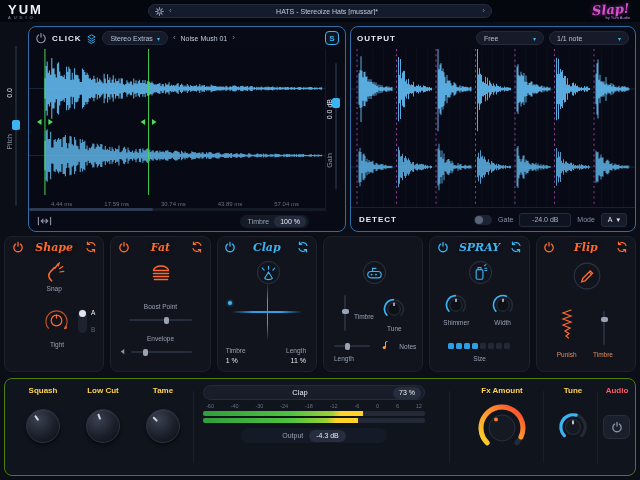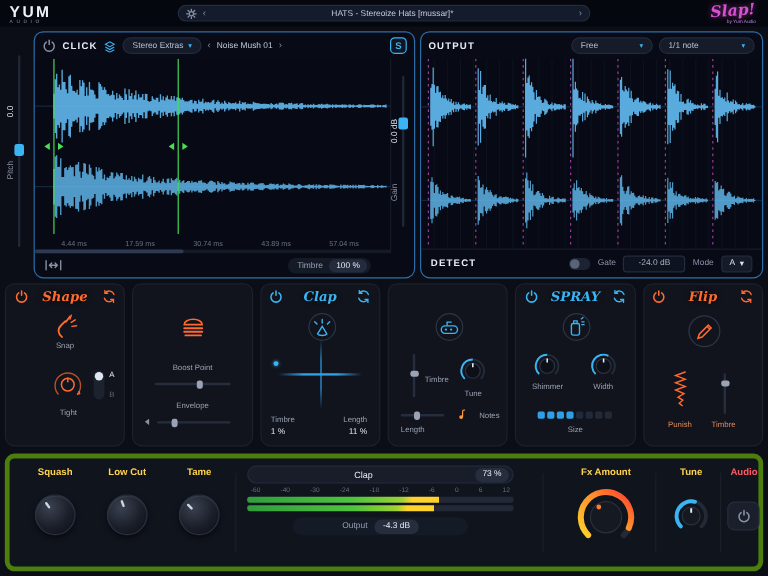--- a/index.html
+++ b/index.html
@@ -79,21 +79,21 @@
   .ab-track{width:9px;height:24px;border-radius:5px;background:#1c222e;position:relative;cursor:pointer;}
   .ab-knob{position:absolute;left:1px;top:1px;width:7px;height:7px;border-radius:50%;background:#dfe5f0;}
   .ab-labs{display:flex;flex-direction:column;justify-content:space-between;height:24px;font-size:6.5px;}
   .ab-labs .a{color:#e8edf5;}
   .ab-labs .b{color:#5c6577;}
   .segrow{position:absolute;display:flex;gap:2px;}
   .seg{width:6px;height:6px;border-radius:1.5px;background:#222a38;}
   .seg.on{background:#2e9fe6;}
 
   
-  .footer{position:absolute;left:4px;right:4px;top:378px;height:98px;background:#10141d;border:4px solid #4d7c0f;border-radius:8px;}
+  .footer{position:absolute;left:4px;right:4px;top:378px;height:98px;background:#10141d;border:1px solid #4d7c0f;border-radius:8px;}
   .flab{position:absolute;font-size:8px;font-weight:bold;color:#ffd34d;text-align:center;}
   .flab.red{color:#ff5a66;}
   .knob{position:absolute;border-radius:50%;background:radial-gradient(circle at 35% 30%,#3a4150,#1b1f2a 55%,#0c0f16 95%);border:1px solid #2a3040;box-shadow:0 2px 4px rgba(0,0,0,.6), inset 0 1px 1px rgba(255,255,255,.08);cursor:pointer;}
   .knob::after{content:"";position:absolute;left:calc(50% - 1px);top:3px;width:2px;height:6px;border-radius:1px;background:#cfd6e4;transform-origin:1px 14px;transform:rotate(var(--rot,0deg));}
   .fdiv{position:absolute;top:12px;bottom:12px;width:1px;background:#1a2029;}
   .mod-pill{position:absolute;left:198px;top:6px;width:222px;height:15px;background:#181d29;border:1px solid #232b3d;border-radius:8px;display:flex;align-items:center;padding:0 3px;}
   .mod-pill .mn{flex:1;text-align:center;font-size:7.5px;color:#e6ebf4;}
   .mod-pill .mv{height:12px;background:#262d3d;border-radius:6px;padding:0 6px;display:flex;align-items:center;font-size:7px;color:#e8edf5;}
   .meter-scale{position:absolute;left:198px;top:24px;width:222px;display:flex;justify-content:space-between;padding:0 3px;font-size:5.5px;color:#67707f;}
   .mbar{position:absolute;left:198px;width:222px;height:5px;border-radius:2px;background:linear-gradient(90deg,#2f9e3c 0%,#4fc43e 40%,#9ed133 58%,#ffd12b 62%,#ffd12b 72%,#232837 72%);}
@@ -320,20 +320,33 @@
             </div>
           <div class="ab-labs">
             <span class="a">A</span>
             <span class="b">B</span>
           </div>
         </div>
       </div>
     </div>
 
     <div class="mod orange">
+      <div class="mhead">
+        <button class="mpow">
+            <svg viewBox="0 0 12 12">
+              <path d="M6 1.5v3.6M3.6 3.1a4.2 4.2 0 1 0 4.8 0" fill="none" stroke="#ff6a2e" stroke-width="1.3" stroke-linecap="round"></path>
+            </svg>
+          </button>
+        <span class="mtitle">Fat</span>
+        <button class="mreset">
+            <svg viewBox="0 0 12 12">
+              <path d="M10 4.5A4.3 4.3 0 0 0 2.6 3.1M2 7.5a4.3 4.3 0 0 0 7.4 1.4M2.4 1v2.4h2.4M9.6 11V8.6H7.2" fill="none" stroke="#ff6a2e" stroke-width="1.1" stroke-linecap="round"></path>
+            </svg>
+          </button>
+      </div>
       <div class="mbody">
         <svg class="cicon" style="left:39px;top:6px;width:22px;height:20px;" viewBox="0 0 22 18">
             <path d="M3.5 6.5a7.5 4.5 0 0 1 15 0z" fill="none" stroke="#ff6a2e" stroke-width="1.3"></path>
             <path d="M3.5 9.5h15M3.5 12.5h15" stroke="#ff6a2e" stroke-width="1.6" stroke-linecap="round"></path>
             <path d="M4.5 15.5h13" stroke="#ff6a2e" stroke-width="1.6" stroke-linecap="round"></path>
           </svg>
         <span class="lab" style="left:0;right:0;top:46px;">Boost Point</span>
         <div class="hslider" style="left:18px;right:18px;top:62px;">
             <div class="hh" style="left:55%;"></div>
           </div>

